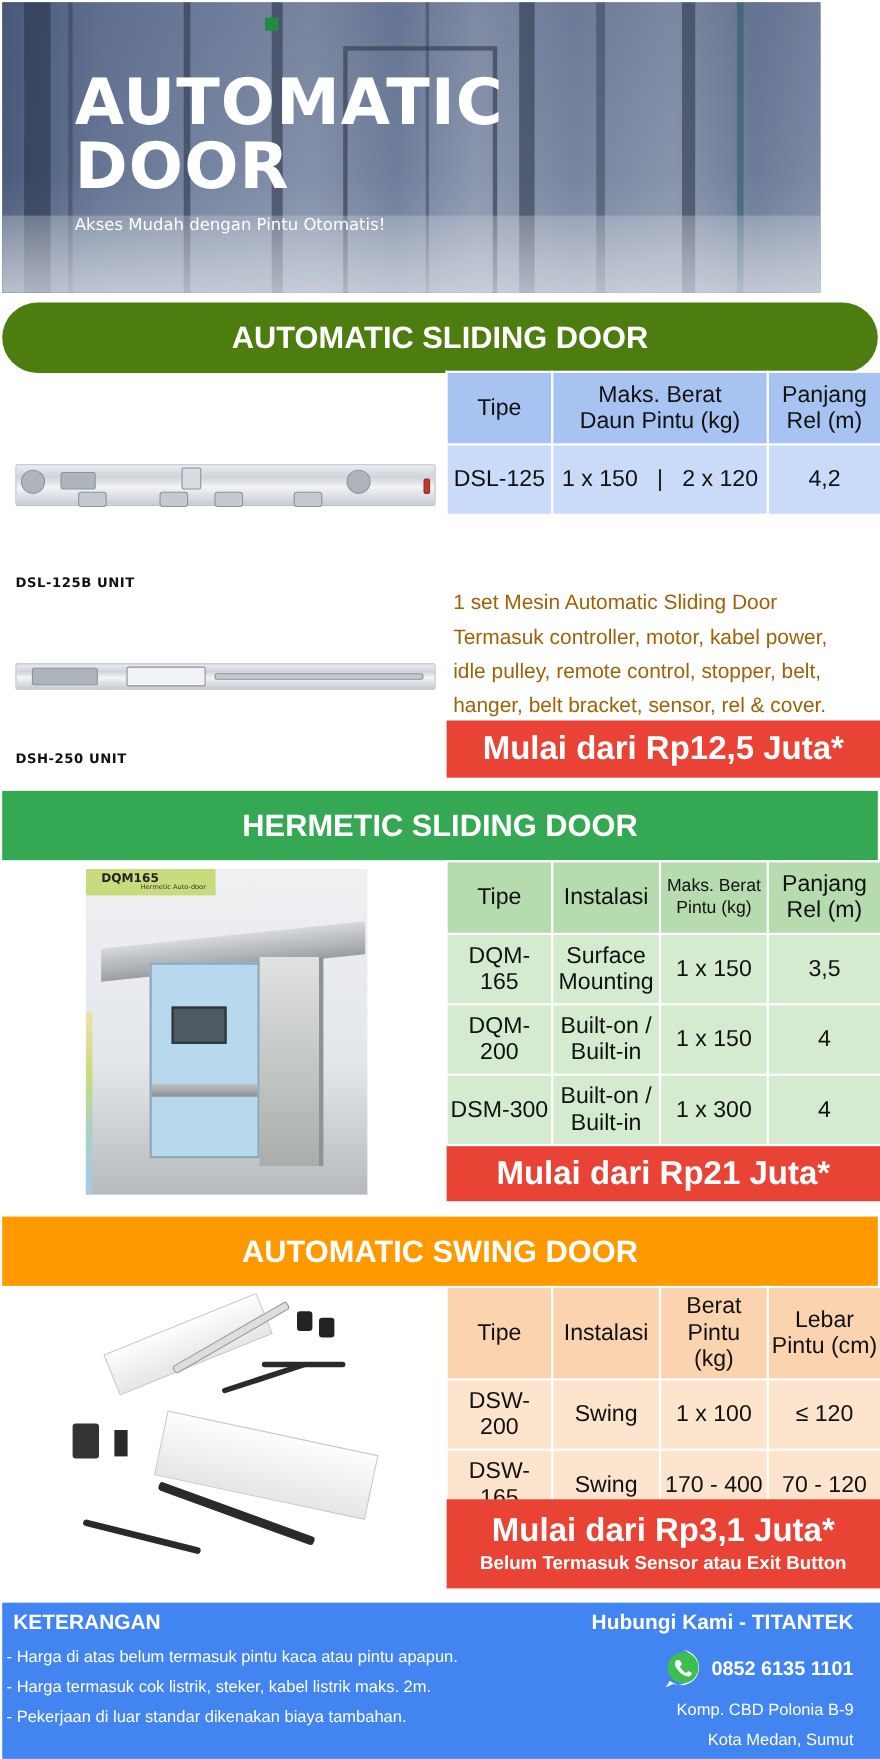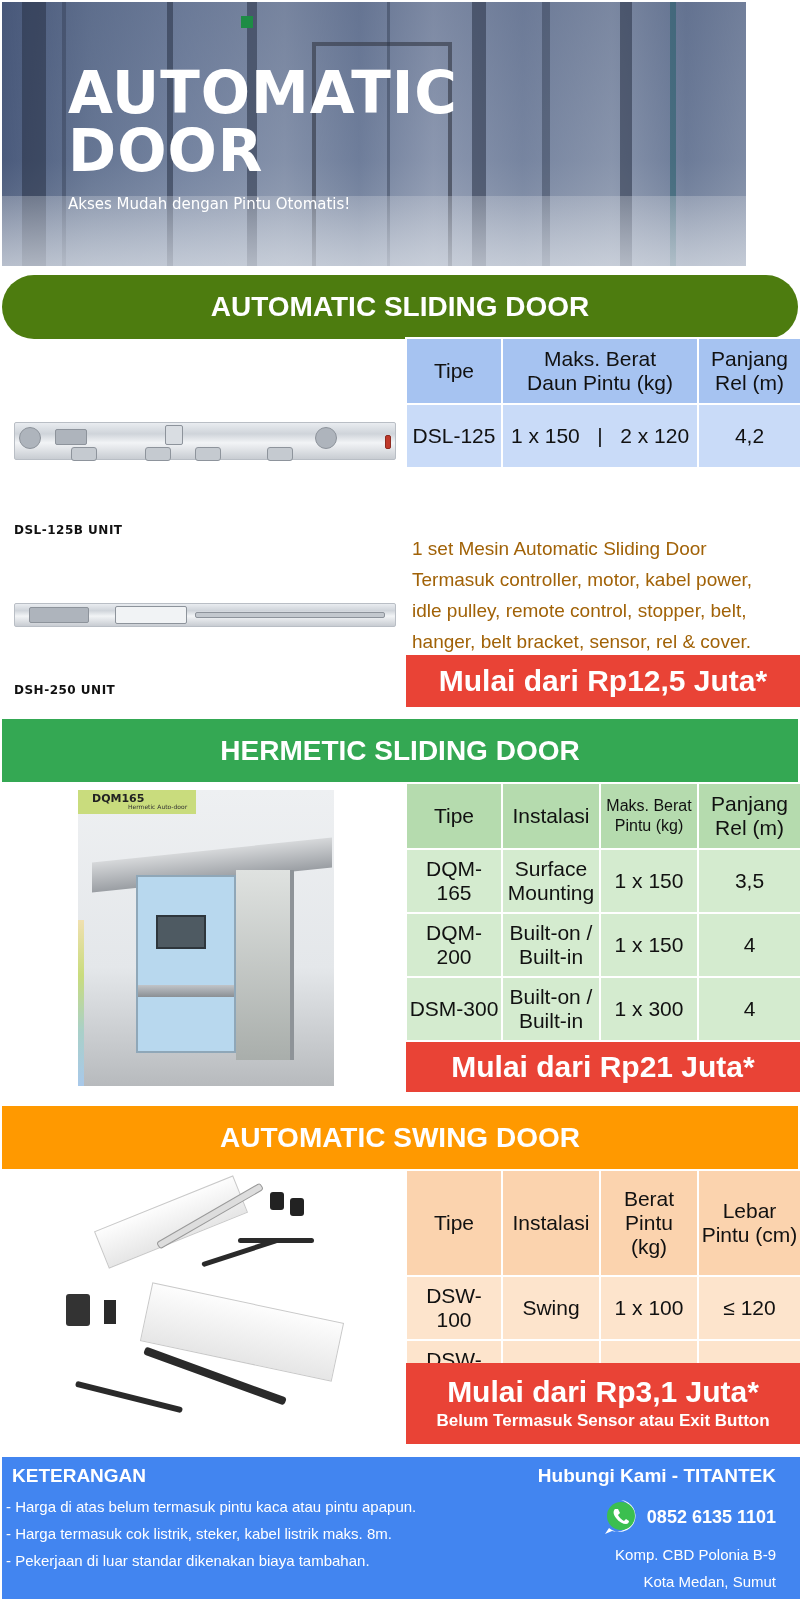--- a/index.html
+++ b/index.html
@@ -276,31 +276,31 @@
   <colgroup>
       <col style="width:96px">
       <col style="width:98px">
       <col style="width:98px">
       <col style="width:103px">
     </colgroup>
   <tbody>
       <tr style="height:64px">
     <td class="h"><span>Tipe</span></td>
     <td class="h"><span>Instalasi</span></td>
-    <td class="h" style="padding:16px">
+    <td class="h" style="padding:5px">
           <div>Berat</div>
           <div>Pintu (kg)</div>
         </td>
     <td class="h" style="padding:0">
           <div>Lebar</div>
           <div>Pintu (cm)</div>
         </td>
   </tr>
   <tr style="height:64px">
-    <td>DSW-100</td>
+    <td>DSW-200</td>
     <td>Swing</td>
     <td>1 x 100</td>
     <td>≤ 120</td>
   </tr>
   <tr style="height:64px">
     <td>DSW-165</td>
     <td>Swing</td>
     <td>170 - 400</td>
     <td>70 - 120</td>
   </tr>
@@ -309,21 +309,21 @@
 
 <div class="price" style="top:1363px;height:81px;padding-top:12px;">
   <div class="main">Mulai dari Rp3,1 Juta*</div>
   <div class="sub">Belum Termasuk Sensor atau Exit Button</div>
 </div>
 
 <div class="footer">
   <div class="f-title">KETERANGAN</div>
   <ul class="f-list">
     <li>- Harga di atas belum termasuk pintu kaca atau pintu apapun.</li>
-    <li>- Harga termasuk cok listrik, steker, kabel listrik maks. 8m.</li>
+    <li>- Harga termasuk cok listrik, steker, kabel listrik maks. 2m.</li>
     <li>- Pekerjaan di luar standar dikenakan biaya tambahan.</li>
   </ul>
   <div class="f-right-title">Hubungi Kami - TITANTEK</div>
   <div class="f-phone-row">
     <svg class="wa-icon" viewBox="0 0 40 40">
       <path d="M20 3 A16 16 0 1 1 8 31 L4 37 L11 34 A16 16 0 0 0 20 3Z" fill="#ffffff"></path>
       <circle cx="20" cy="19" r="14" fill="#3bbf4f"></circle>
       <path d="M14 12 C12 14 12 17 15 21 C18 25 22 27 25 27 C27 27 28 25 28 24 L25 22 L23 24 C21 23 18 20 17 18 L19 16 L17 12 Z" fill="#ffffff"></path>
     </svg>
     <span class="f-phone">0852 6135 1101</span>

